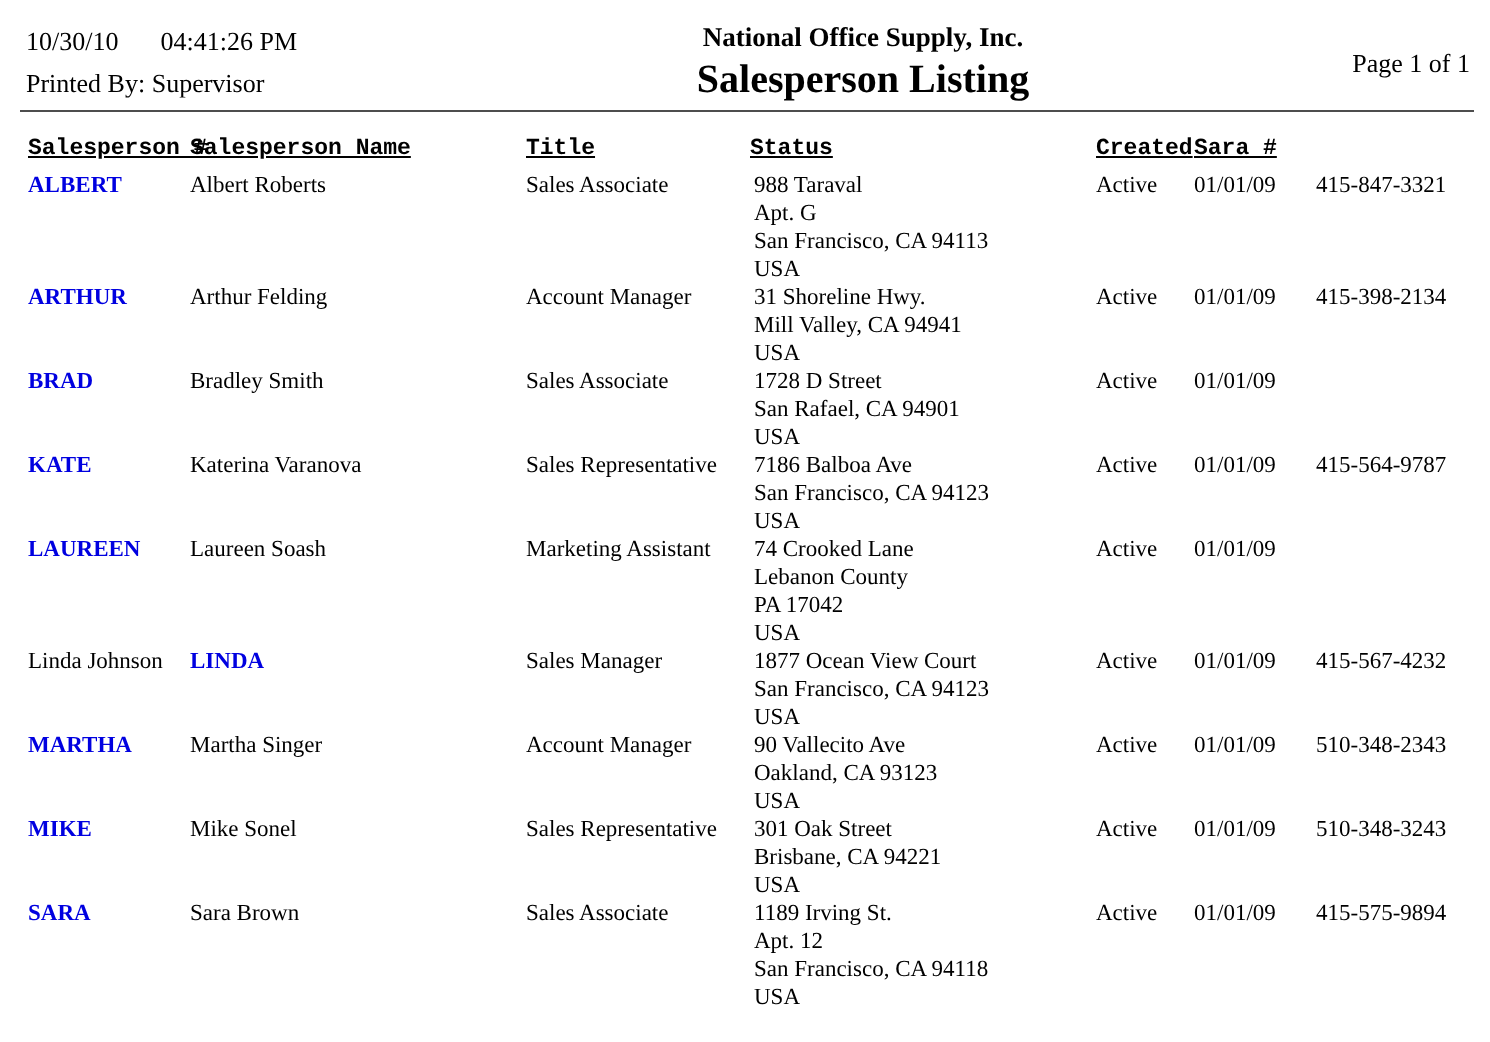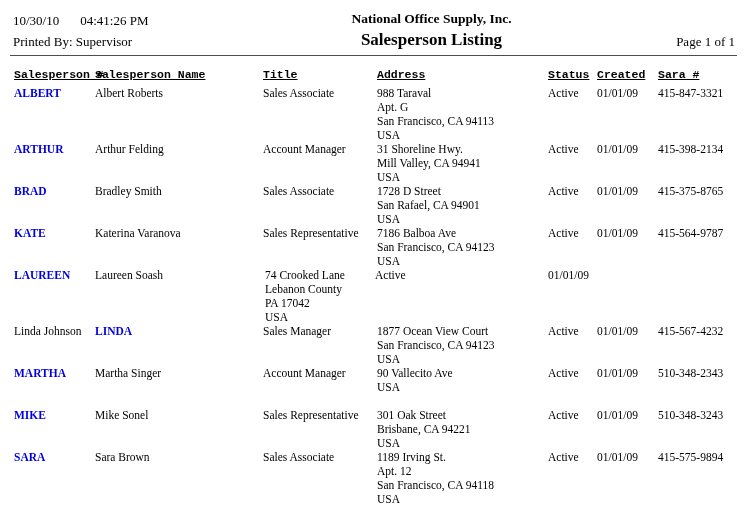--- a/index.html
+++ b/index.html
@@ -12,21 +12,21 @@
     width: 745px;
     height: 521px;
     background: #ffffff;
     font-family: "Liberation Serif", "DejaVu Serif", serif;
     color: #000000;
     overflow: hidden;
   }
   
   .report-header {
     display: flex;
-    align-items: flex-end;
+    align-items: center;
     padding: 10px 10px 0 13px;
     box-sizing: border-box;
   }
   .hdr-left {
     width: 225px;
     font-size: 13px;
     line-height: 21px;
     white-space: nowrap;
   }
   .hdr-left .date {
@@ -36,21 +36,21 @@
   .hdr-center {
     flex: 1;
     text-align: center;
   }
   .company-name {
     font-size: 13.5px;
     font-weight: bold;
     line-height: 18px;
   }
   .report-title {
-    font-size: 17px;
+    font-size: 20px;
     font-weight: bold;
     line-height: 24px;
   }
   .hdr-right {
     width: 110px;
     text-align: right;
     font-size: 13px;
     line-height: 21px;
   }
   .rule {
@@ -115,21 +115,20 @@
     </div>
     <div class="hdr-right">Page 1 of  1</div>
   </div>
 
   <div class="rule"></div>
 
   <div class="grid header-row">
     <div class="hcell">Salesperson #</div>
     <div class="hcell">Salesperson Name</div>
     <div class="hcell">Title</div>
-    <div class="hcell" style="padding-left:2px;">Address</div>
     <div class="hcell">Status</div>
     <div class="hcell">Created</div>
     <div class="hcell">Sara #</div>
   </div>
 
   <div id="rows">
   <div class="grid record tall">
     <div class="cell code">ALBERT</div>
     <div class="cell name">Albert Roberts</div>
     <div class="cell title">Sales Associate</div>
@@ -162,40 +161,40 @@
     <div class="cell code">BRAD</div>
     <div class="cell name">Bradley Smith</div>
     <div class="cell title">Sales Associate</div>
     <div class="cell address">
           <div>1728 D Street</div>
           <div>San Rafael, CA 94901</div>
           <div>USA</div>
         </div>
     <div class="cell status">Active</div>
     <div class="cell created">01/01/09</div>
-    <div class="cell phone">415-375-8765</div>
   </div>
 
   <div class="grid record std">
     <div class="cell code">KATE</div>
     <div class="cell name">Katerina Varanova</div>
     <div class="cell title">Sales Representative</div>
     <div class="cell address">
           <div>7186 Balboa Ave</div>
           <div>San Francisco, CA 94123</div>
           <div>USA</div>
         </div>
     <div class="cell status">Active</div>
     <div class="cell created">01/01/09</div>
     <div class="cell phone">415-564-9787</div>
   </div>
 
   <div class="grid record tall">
     <div class="cell code">LAUREEN</div>
     <div class="cell name">Laureen Soash</div>
+    <div class="cell title">Marketing Assistant</div>
     <div class="cell address">
           <div>74 Crooked Lane</div>
           <div>Lebanon County</div>
           <div>PA 17042</div>
           <div>USA</div>
         </div>
     <div class="cell status">Active</div>
     <div class="cell created">01/01/09</div>
     <div class="cell phone"></div>
   </div>
@@ -213,20 +212,21 @@
     <div class="cell created">01/01/09</div>
     <div class="cell phone">415-567-4232</div>
   </div>
 
   <div class="grid record std">
     <div class="cell code">MARTHA</div>
     <div class="cell name">Martha Singer</div>
     <div class="cell title">Account Manager</div>
     <div class="cell address">
           <div>90 Vallecito Ave</div>
+          <div>Oakland, CA 93123</div>
           <div>USA</div>
         </div>
     <div class="cell status">Active</div>
     <div class="cell created">01/01/09</div>
     <div class="cell phone">510-348-2343</div>
   </div>
 
   <div class="grid record std">
     <div class="cell code">MIKE</div>
     <div class="cell name">Mike Sonel</div>

